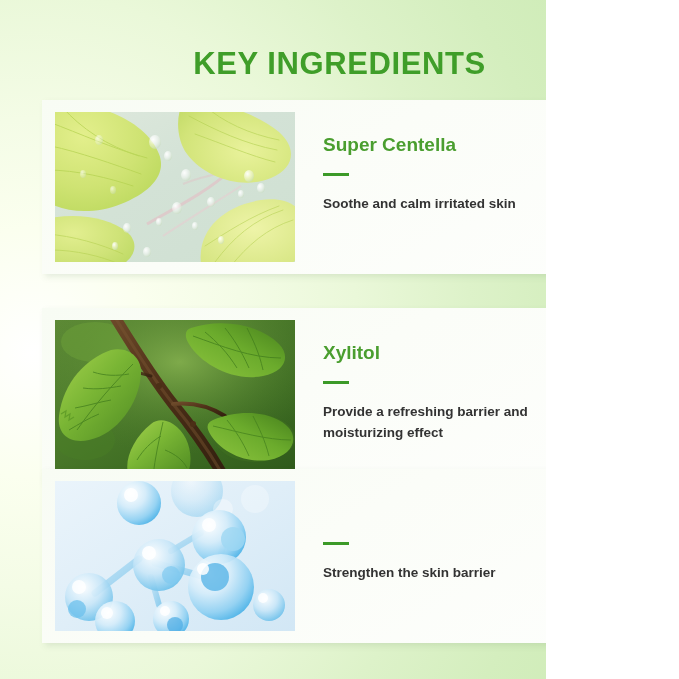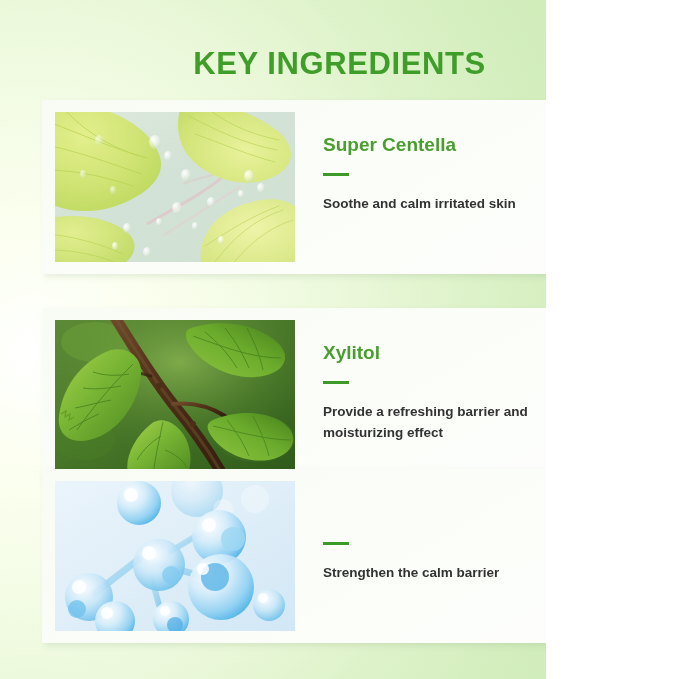--- a/index.html
+++ b/index.html
@@ -376,17 +376,17 @@
 
         <circle cx="214" cy="124" r="16" fill="url(#bub2)"></circle>
         <circle cx="208" cy="117" r="5" fill="#ffffff" opacity="0.8"></circle>
 
         <circle cx="200" cy="18" r="14" fill="#ffffff" opacity="0.3"></circle>
       </svg>
     </div>
 
     <div class="card-body">
       <div class="accent-dash"></div>
-      <p class="ing-desc">Strengthen the calm barrier</p>
+      <p class="ing-desc">Strengthen the skin barrier</p>
     </div>
   </div>
 
 </div>
 
 </body></html>

